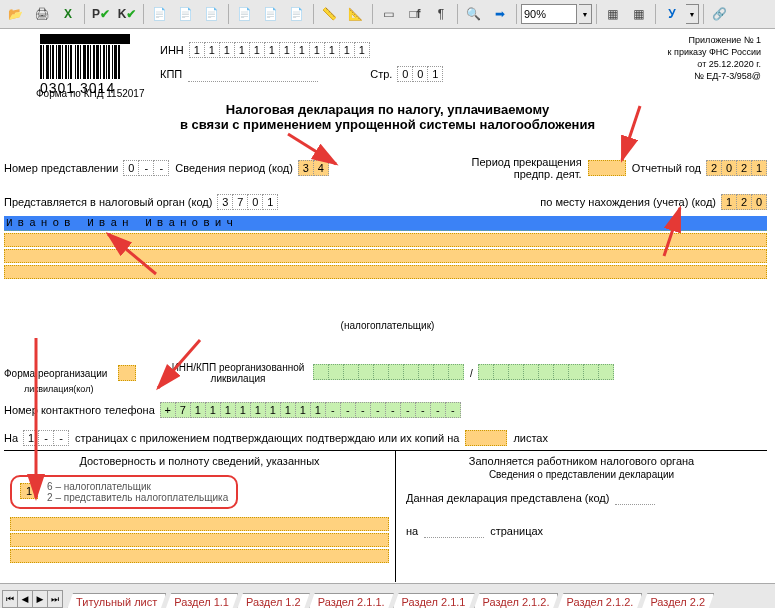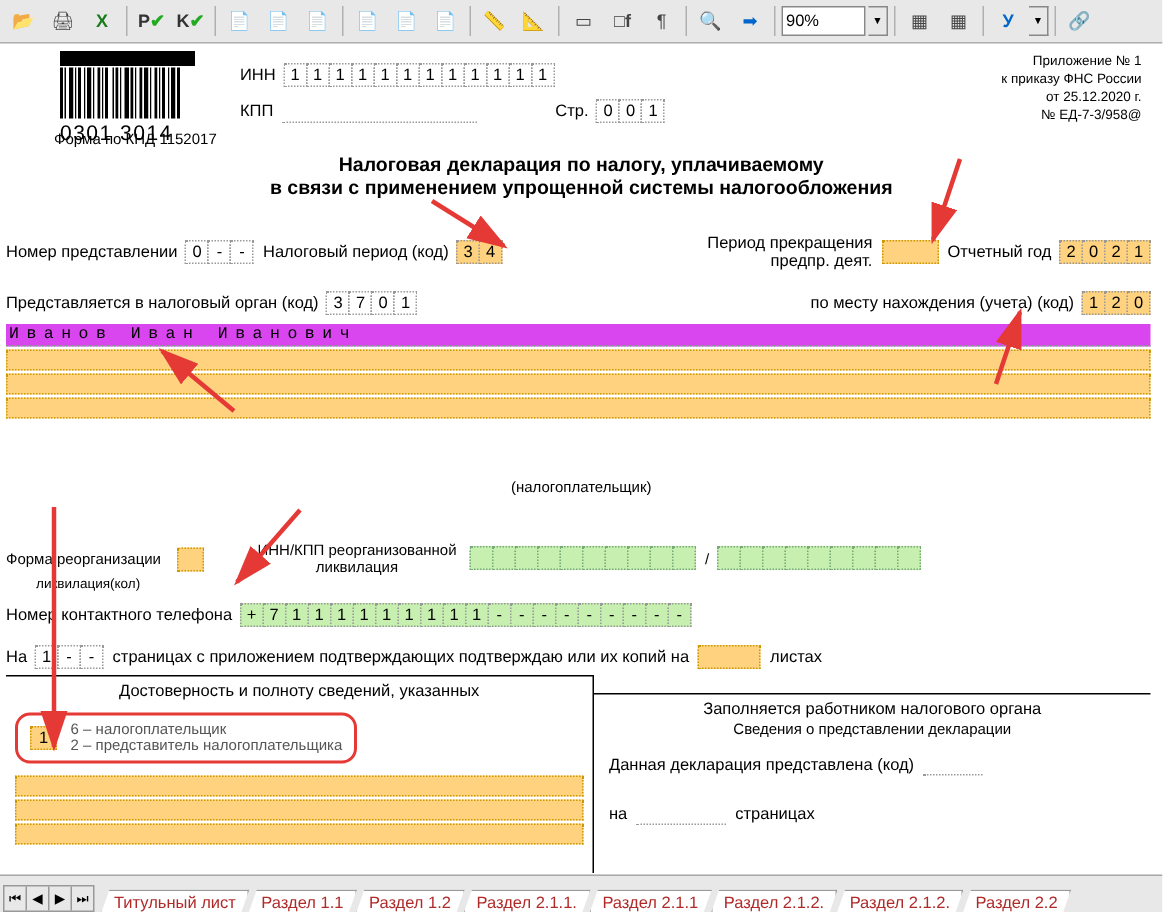--- a/index.html
+++ b/index.html
@@ -181,21 +181,21 @@
  </div>
 
  <div style="position:absolute;left:4px;top:120px;right:8px">
   <div class="row">
    <span>Номер представлении</span>
    <span class="cells" id="korr">
           <span class="cell ">0</span>
           <span class="cell ">-</span>
           <span class="cell ">-</span>
         </span>
-   <span>Налоговый период  (код)</span>
+   <span>Сведения период  (код)</span>
    <span class="cells" id="period">
           <span class="cell cell-y">3</span>
           <span class="cell cell-y">4</span>
         </span>
    <span style="flex:1"></span>
    <span style="text-align:right">
      <div>Период прекращения</div>
      <div>предпр. деят.</div>
    </span>
    <span style="display:inline-block;width:36px;height:14px;background:#ffd27f;border:1px dotted #c90"></span>
@@ -220,21 +220,21 @@
   <span style="flex:1"></span>
   <span>по месту нахождения (учета)  (код)</span>
   <span class="cells" id="mesto">
         <span class="cell cell-y">1</span>
         <span class="cell cell-y">2</span>
         <span class="cell cell-y">0</span>
       </span>
  </div>
 
  <div style="position:absolute;left:4px;top:186px;right:8px">
-  <div style="background:#d946ef;border-bottom:1px dotted #7a7;padding:1px 2px;font-family:'Courier New',monospace;letter-spacing:5px">Иванов Иван Иванович</div>
+  <div style="background:#3b82f6;border-bottom:1px dotted #7a7;padding:1px 2px;font-family:'Courier New',monospace;letter-spacing:5px">Иванов Иван Иванович</div>
   <div class="orange-strip"></div>
   <div class="orange-strip"></div>
   <div class="orange-strip"></div>
  </div>
 
  <div style="position:absolute;left:0;right:0;top:290px;text-align:center;font-size:10px">(налогоплательщик)</div>
 
  <div style="position:absolute;left:4px;top:326px;right:8px;font-size:10px">
   <div class="row">
    <span style="width:108px">Форма реорганизации</span>
@@ -298,21 +298,21 @@
      <div>6 – налогоплательщик</div>
      <div>2 – представитель налогоплательщика</div>
     </span>
    </span>
   </div>
   <div class="orange-strip" style="margin-top:8px"></div>
   <div class="orange-strip"></div>
   <div class="orange-strip"></div>
  </div>
 
- <div style="position:absolute;left:396px;top:432px;right:8px;border-top:1px solid #000;height:132px;padding:4px 10px;box-sizing:border-box">
+ <div style="position:absolute;left:396px;top:420px;right:8px;border-top:1px solid #000;height:132px;padding:4px 10px;box-sizing:border-box">
   <div style="text-align:center" class="bold">Заполняется работником налогового органа</div>
   <div style="text-align:center;font-size:10px;margin-top:2px">Сведения о представлении декларации</div>
   <div class="row" style="margin-top:10px">
    <span>Данная декларация представлена  (код)</span>
    <span class="line-in" style="width:40px;height:14px"></span>
   </div>
   <div class="row" style="margin-top:18px">
    <span>на</span>
    <span class="line-in" style="width:60px;height:14px"></span>
    <span>страницах</span>

